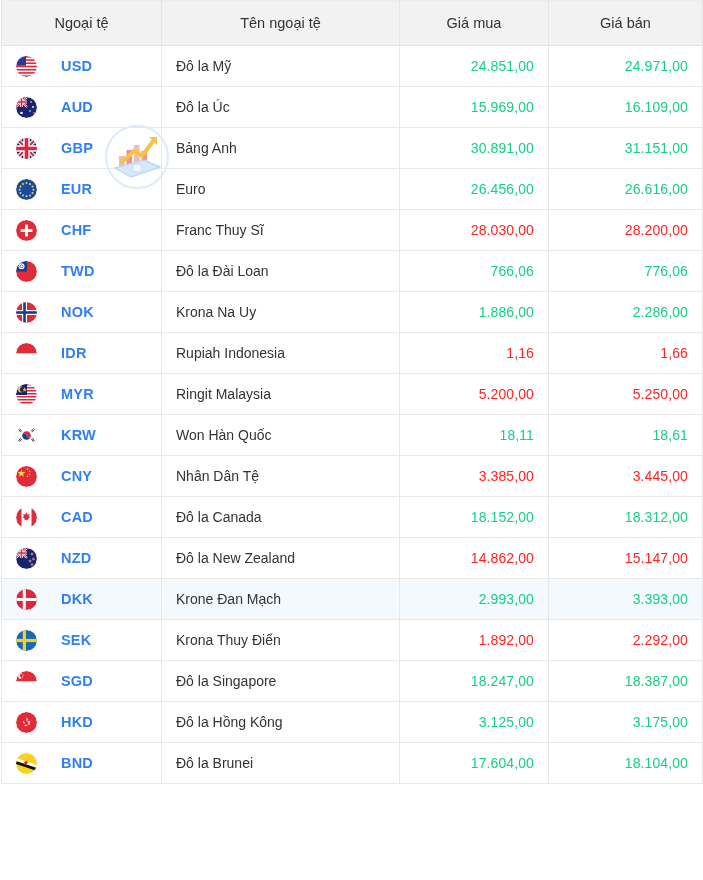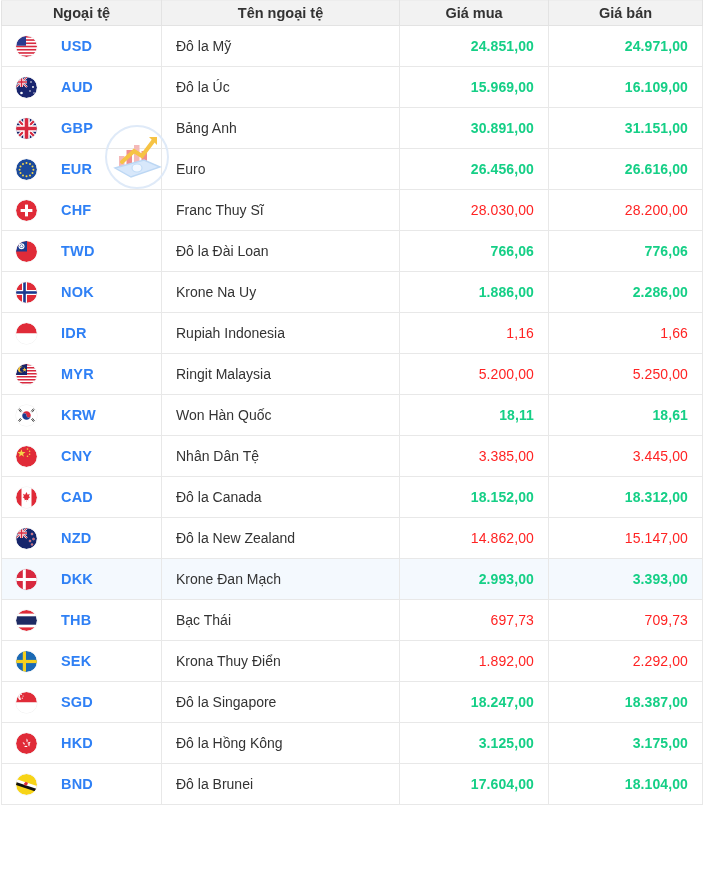--- a/index.html
+++ b/index.html
@@ -65,23 +65,23 @@
   }
   table.rates col.c-code  { width: 160px; }
   table.rates col.c-name  { width: 238px; }
   table.rates col.c-buy   { width: 149px; }
   table.rates col.c-sell  { width: 154px; }
 
   table.rates thead th {
     background: #f2f2f2;
     color: #333333;
     font-size: 14.5px;
-    font-weight: bold;
+    font-weight: normal;
     text-align: center;
-    height: 25px;
+    height: 45px;
     padding: 0 14px;
     border: 1px solid #e3e3e3;
     border-top: 1px solid #ededed;
     box-sizing: border-box;
     white-space: nowrap;
   }
 
   table.rates tbody td {
     height: 41px;
     border: 1px solid #e8e8e8;
@@ -114,21 +114,21 @@
     color: #2f2f2f;
     font-size: 14px;
     text-align: left;
   }
   td.num {
     text-align: right;
     font-size: 14px;
     padding-right: 16px;
     letter-spacing: .1px;
   }
-  td.num.up   { color: #15cf86; font-weight: bold; }
+  td.num.up   { color: #15cf86; }
   td.num.down { color: #ff2323; }
 
   
   .flag {
     width: 21px;
     height: 21px;
     border-radius: 50%;
     overflow: hidden;
     flex: 0 0 21px;
     position: relative;
@@ -365,21 +365,21 @@
                     <rect x="6" y="0" width="5" height="21" fill="#fff"></rect>
                     <rect x="0" y="8" width="21" height="5" fill="#fff"></rect>
                     <rect x="7.2" y="0" width="2.6" height="21" fill="#1b3a8f"></rect>
                     <rect x="0" y="9.2" width="21" height="2.6" fill="#1b3a8f"></rect>
                   </g>
                 </svg>
               </span>
               <span class="ccy">NOK</span>
             </span>
           </td>
-          <td class="name-cell">Krone Na Uy</td>
+          <td class="name-cell">Krona Na Uy</td>
           <td class="num up">1.886,00</td>
           <td class="num up">2.286,00</td>
         </tr>
         <tr>
           <td class="code-cell">
             <span class="code-inner">
               <span class="flag">
                 <svg viewBox="0 0 21 21">
                   <defs>
                     <clipPath id="ci">
@@ -570,45 +570,20 @@
           <td class="name-cell">Krone Đan Mạch</td>
           <td class="num up">2.993,00</td>
           <td class="num up">3.393,00</td>
         </tr>
         <tr>
           <td class="code-cell">
             <span class="code-inner">
               <span class="flag">
                 <svg viewBox="0 0 21 21">
                   <defs>
-                    <clipPath id="cth">
-                      <circle cx="10.5" cy="10.5" r="10.5"></circle>
-                    </clipPath>
-                  </defs>
-                  <g clip-path="url(#cth)">
-                    <rect width="21" height="21" fill="#fff"></rect>
-                    <rect y="0" width="21" height="3.6" fill="#e02b38"></rect>
-                    <rect y="17.4" width="21" height="3.6" fill="#e02b38"></rect>
-                    <rect y="6.3" width="21" height="8.4" fill="#1e2a63"></rect>
-                  </g>
-                </svg>
-              </span>
-              <span class="ccy">THB</span>
-            </span>
-          </td>
-          <td class="name-cell">Bạc Thái</td>
-          <td class="num down">697,73</td>
-          <td class="num down">709,73</td>
-        </tr>
-        <tr>
-          <td class="code-cell">
-            <span class="code-inner">
-              <span class="flag">
-                <svg viewBox="0 0 21 21">
-                  <defs>
                     <clipPath id="cse">
                       <circle cx="10.5" cy="10.5" r="10.5"></circle>
                     </clipPath>
                   </defs>
                   <g clip-path="url(#cse)">
                     <rect width="21" height="21" fill="#1a69b4"></rect>
                     <rect x="6.8" y="0" width="3.2" height="21" fill="#f5d01e"></rect>
                     <rect x="0" y="8.9" width="21" height="3.2" fill="#f5d01e"></rect>
                   </g>
                 </svg>

